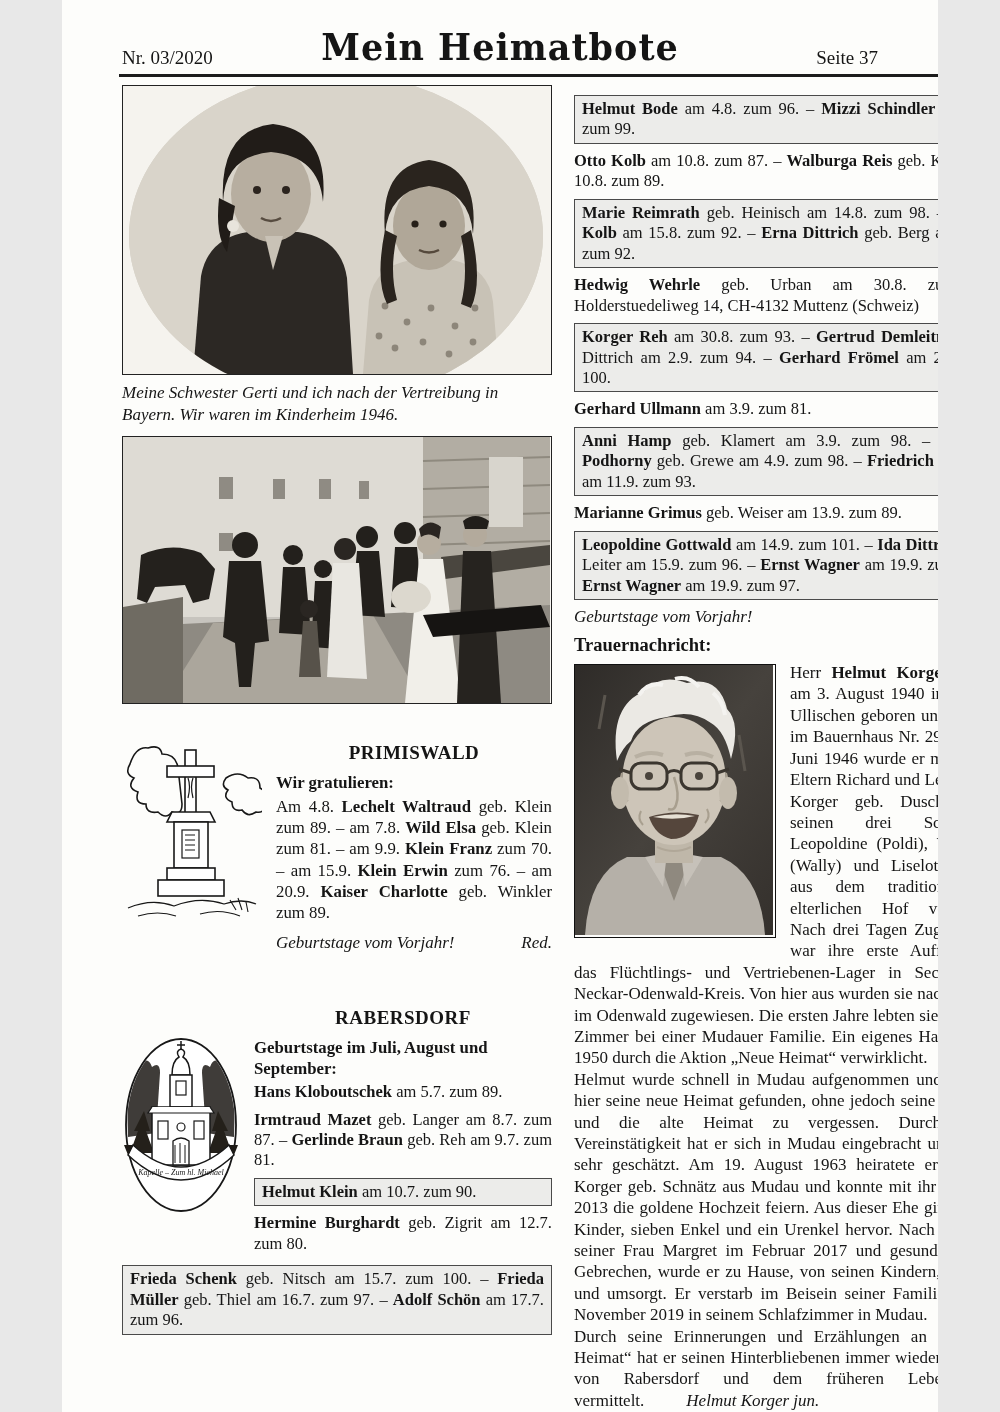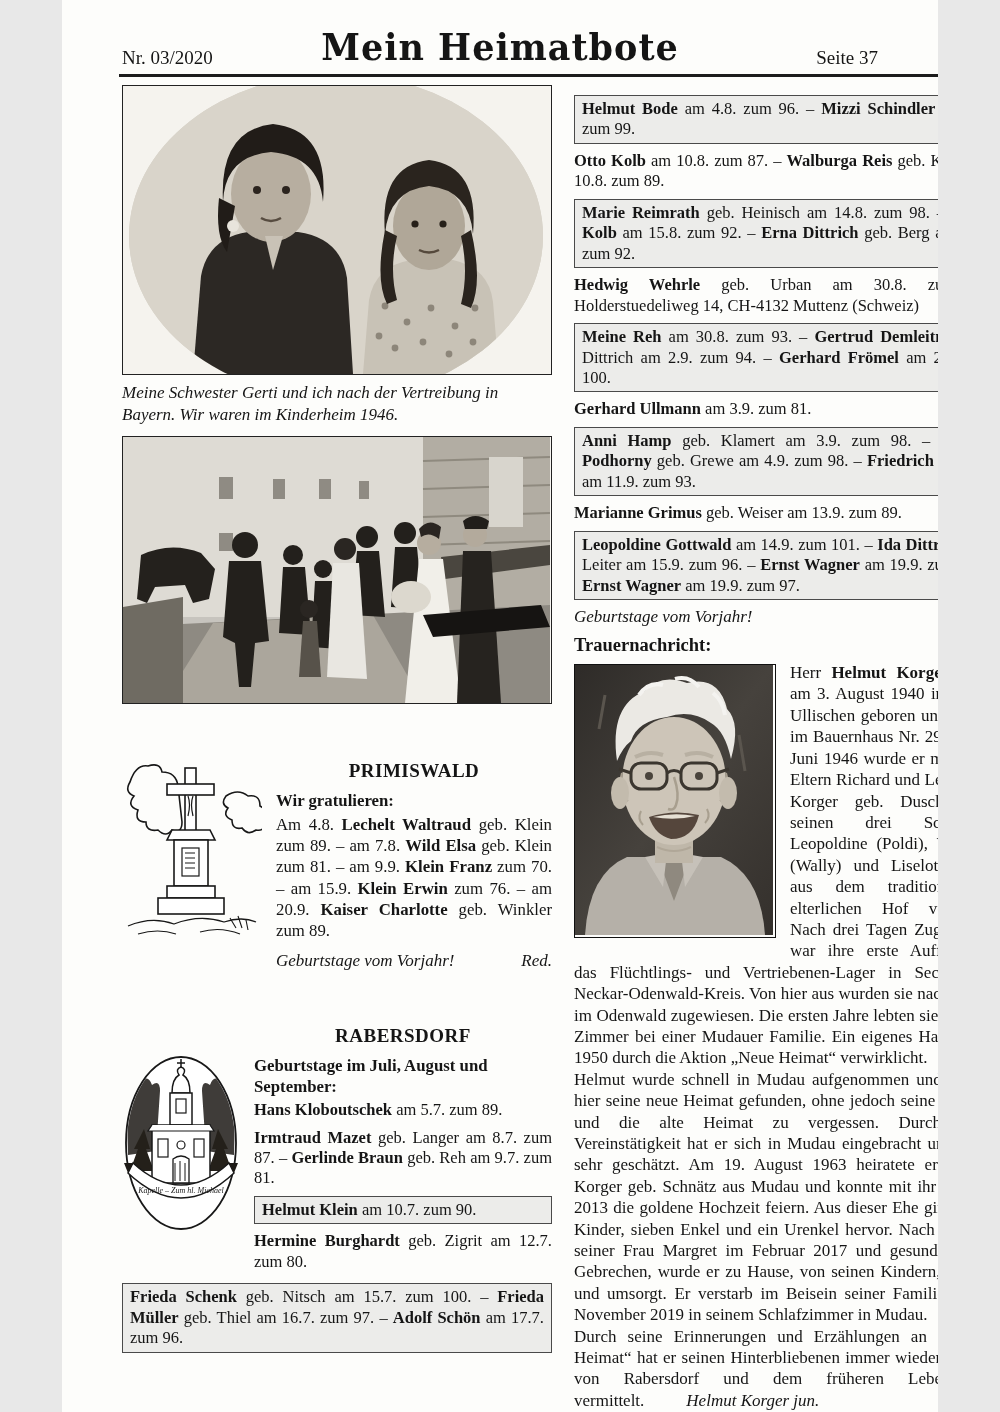--- a/index.html
+++ b/index.html
@@ -23,21 +23,21 @@
   .entry.boxed{background:#ececea;border:1px solid #4a4a4a;padding:3px 7px;}
   .note-line{display:flex;justify-content:space-between;font-style:italic;
              font-size:17px;margin:4px 0 8px 0;}
   
   .section-flex{display:flex;gap:14px;align-items:flex-start;}
   .illu{flex:none;line-height:0;}
   .sec-text{flex:1;min-width:0;}
   .sec-title{text-align:center;font-weight:bold;font-size:19px;letter-spacing:.5px;margin:0 0 9px 0;}
   .intro{font-weight:bold;font-size:16.8px;line-height:1.25;margin:0 0 2px 0;}
   .plain-par{font-size:16.8px;line-height:1.26;text-align:justify;margin:0 0 10px 0;}
-  .prim-wrap{margin-top:56px;}
+  .prim-wrap{margin-top:38px;}
   .rab-wrap{margin-top:46px;}
   .rab-illu{margin-top:28px;}
   
   .trauer-title{font-weight:bold;font-size:18.5px;margin:2px 0 6px 0;}
   .obit{font-size:17px;line-height:1.26;text-align:justify;}
   .obit-photo{float:left;width:200px;height:272px;margin:2px 14px 4px 0;
               border:1px solid #111;line-height:0;}
   .obit p{margin:0;}
   .sig{font-style:italic;padding-left:42px;white-space:nowrap;}
   b{font-weight:bold;}
@@ -236,21 +236,21 @@
       </div>
   </div>
 
   <div class="col-right">
 
     <div>
         <div class="entry boxed"><b>Helmut Bode</b> am 4.8. zum 96. – <b>Mizzi Schindler</b> am 9.8. zum 99.</div>
         <div class="entry"><b>Otto Kolb</b> am 10.8. zum 87. – <b>Walburga Reis</b> geb. Korger am 10.8. zum 89.</div>
         <div class="entry boxed"><b>Marie Reimrath</b> geb. Heinisch am 14.8. zum 98. – <b>Franz Kolb</b> am 15.8. zum 92. – <b>Erna Dittrich</b> geb. Berg am 16.8. zum 92.</div>
         <div class="entry"><b>Hedwig Wehrle</b> geb. Urban am 30.8. zum 89., Holderstuedeliweg 14, CH-4132 Muttenz (Schweiz)</div>
-        <div class="entry boxed"><b>Meine Reh</b> am 30.8. zum 93. – <b>Gertrud Demleitner</b> geb. Dittrich am 2.9. zum 94. – <b>Gerhard Frömel</b> am 2.9. zum 100.</div>
+        <div class="entry boxed"><b>Korger Reh</b> am 30.8. zum 93. – <b>Gertrud Demleitner</b> geb. Dittrich am 2.9. zum 94. – <b>Gerhard Frömel</b> am 2.9. zum 100.</div>
         <div class="entry"><b>Gerhard Ullmann</b> am 3.9. zum 81.</div>
         <div class="entry boxed"><b>Anni Hamp</b> geb. Klamert am 3.9. zum 98. – <b>Lisbeth Podhorny</b> geb. Grewe am 4.9. zum 98. – <b>Friedrich Kadletz</b> am 11.9. zum 93.</div>
         <div class="entry"><b>Marianne Grimus</b> geb. Weiser am 13.9. zum 89.</div>
         <div class="entry boxed"><b>Leopoldine Gottwald</b> am 14.9. zum 101. – <b>Ida Dittrich</b> geb. Leiter am 15.9. zum 96. – <b>Ernst Wagner</b> am 19.9. zum 97. – <b>Ernst Wagner</b> am 19.9. zum 97.</div>
       </div>
 
     <div class="note-line">
       <span>Geburtstage vom Vorjahr!</span>
       <span>Red.</span>
     </div>

